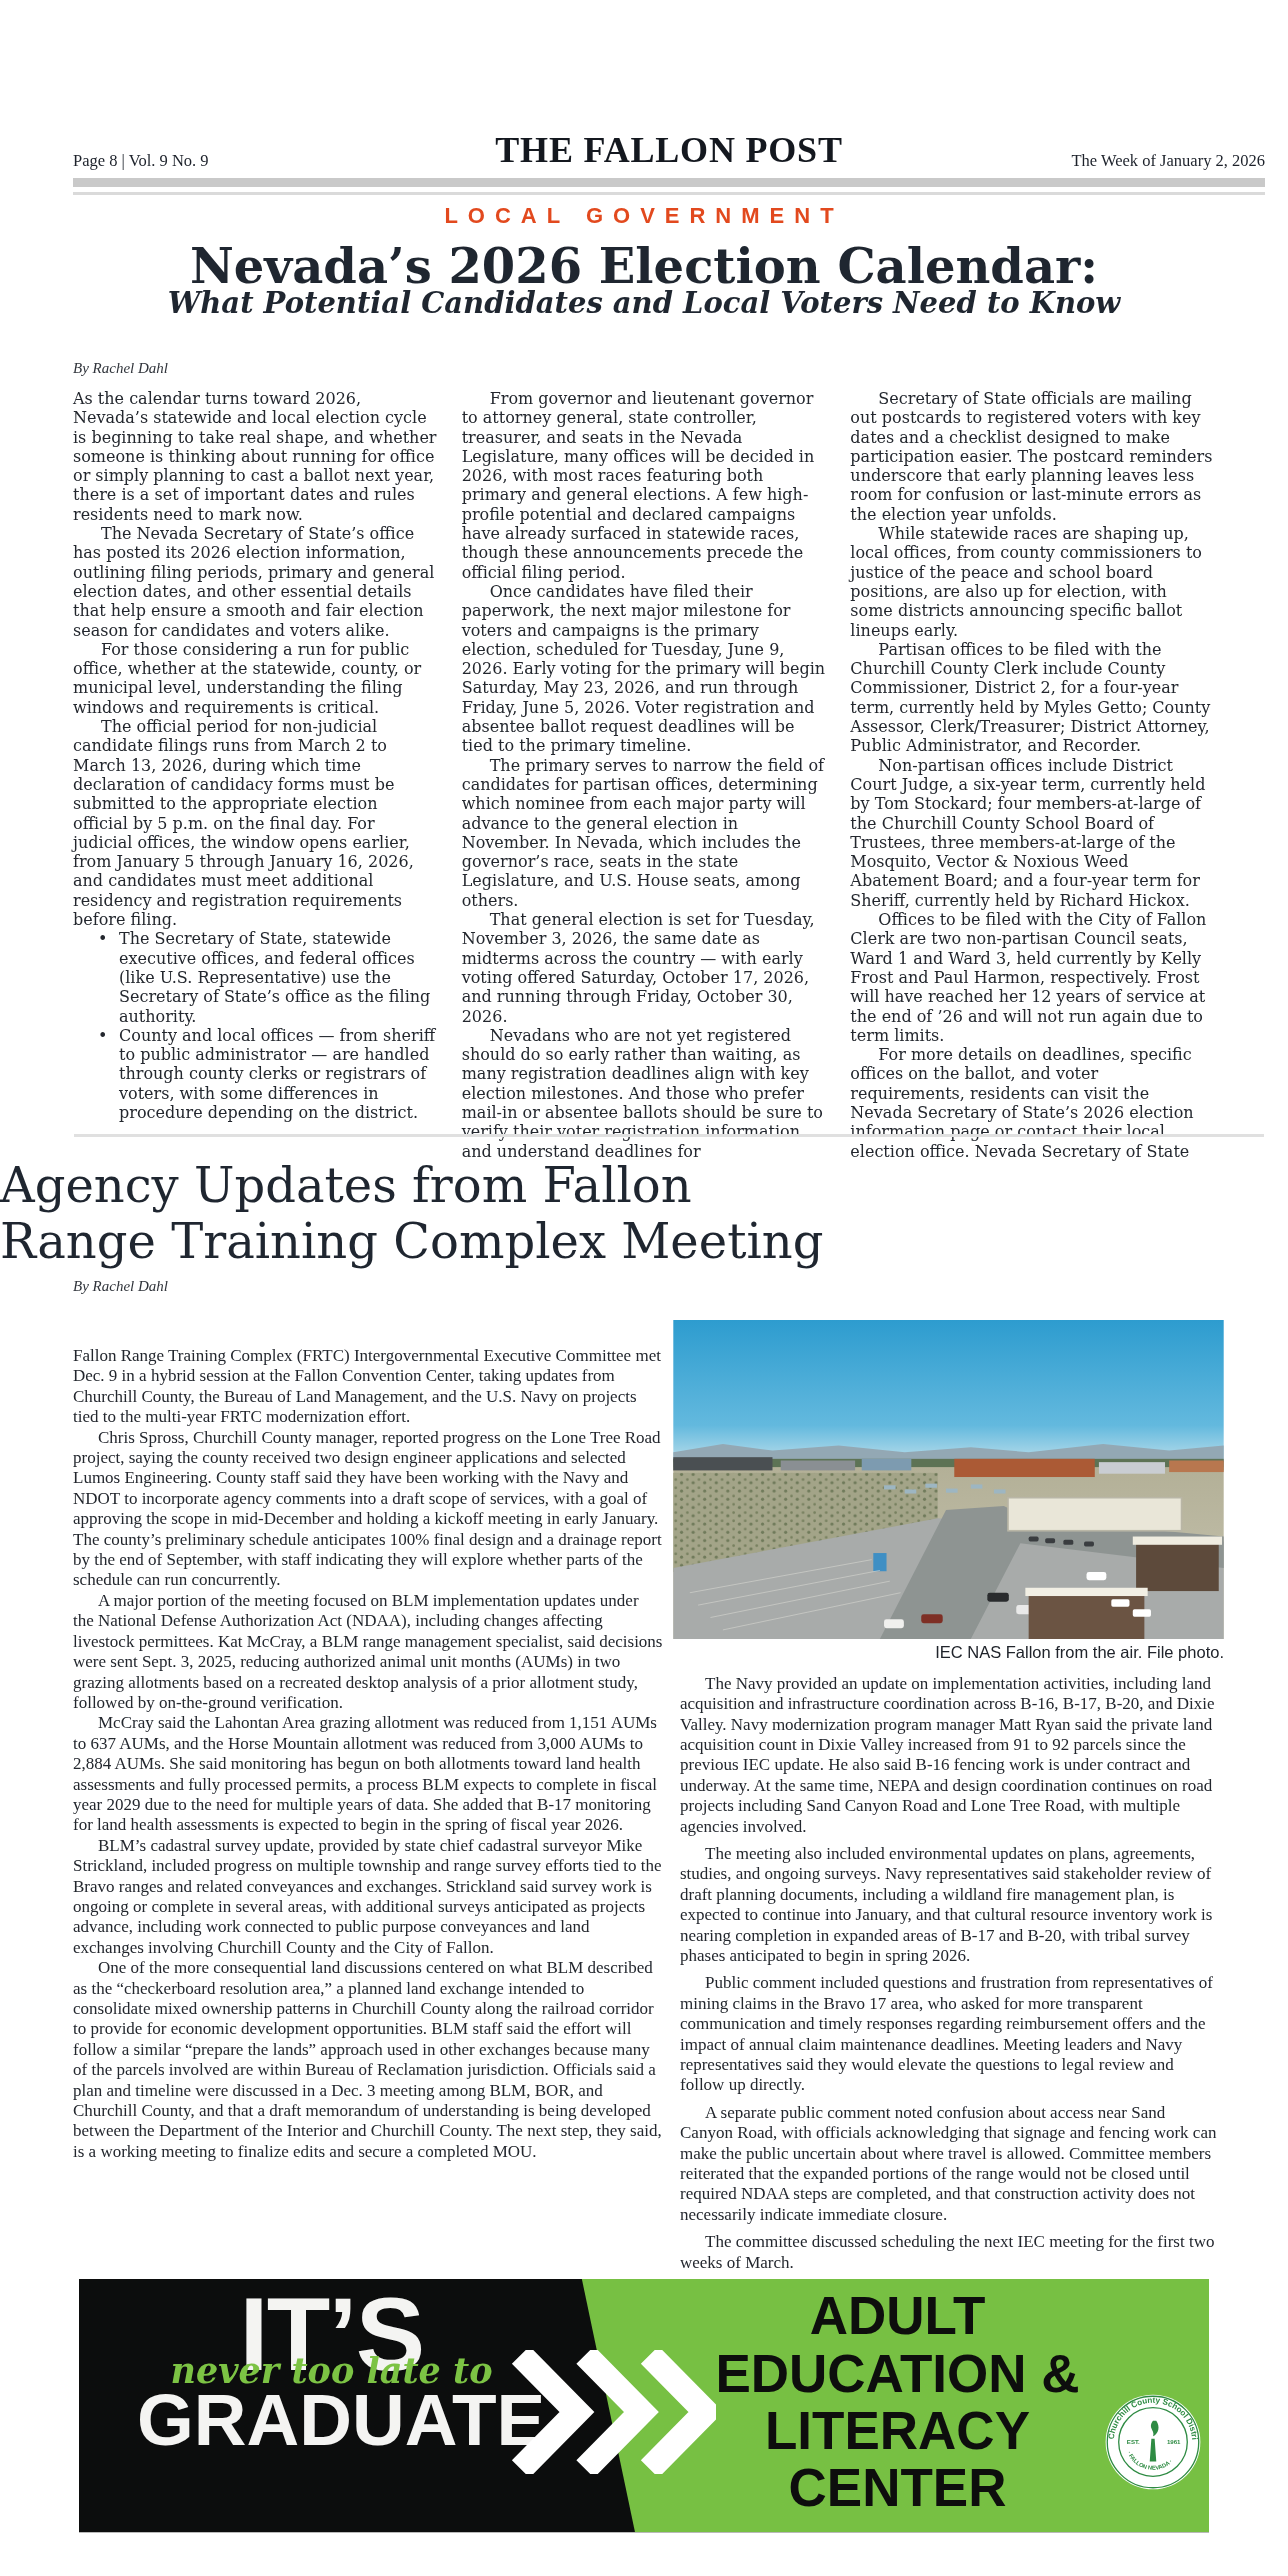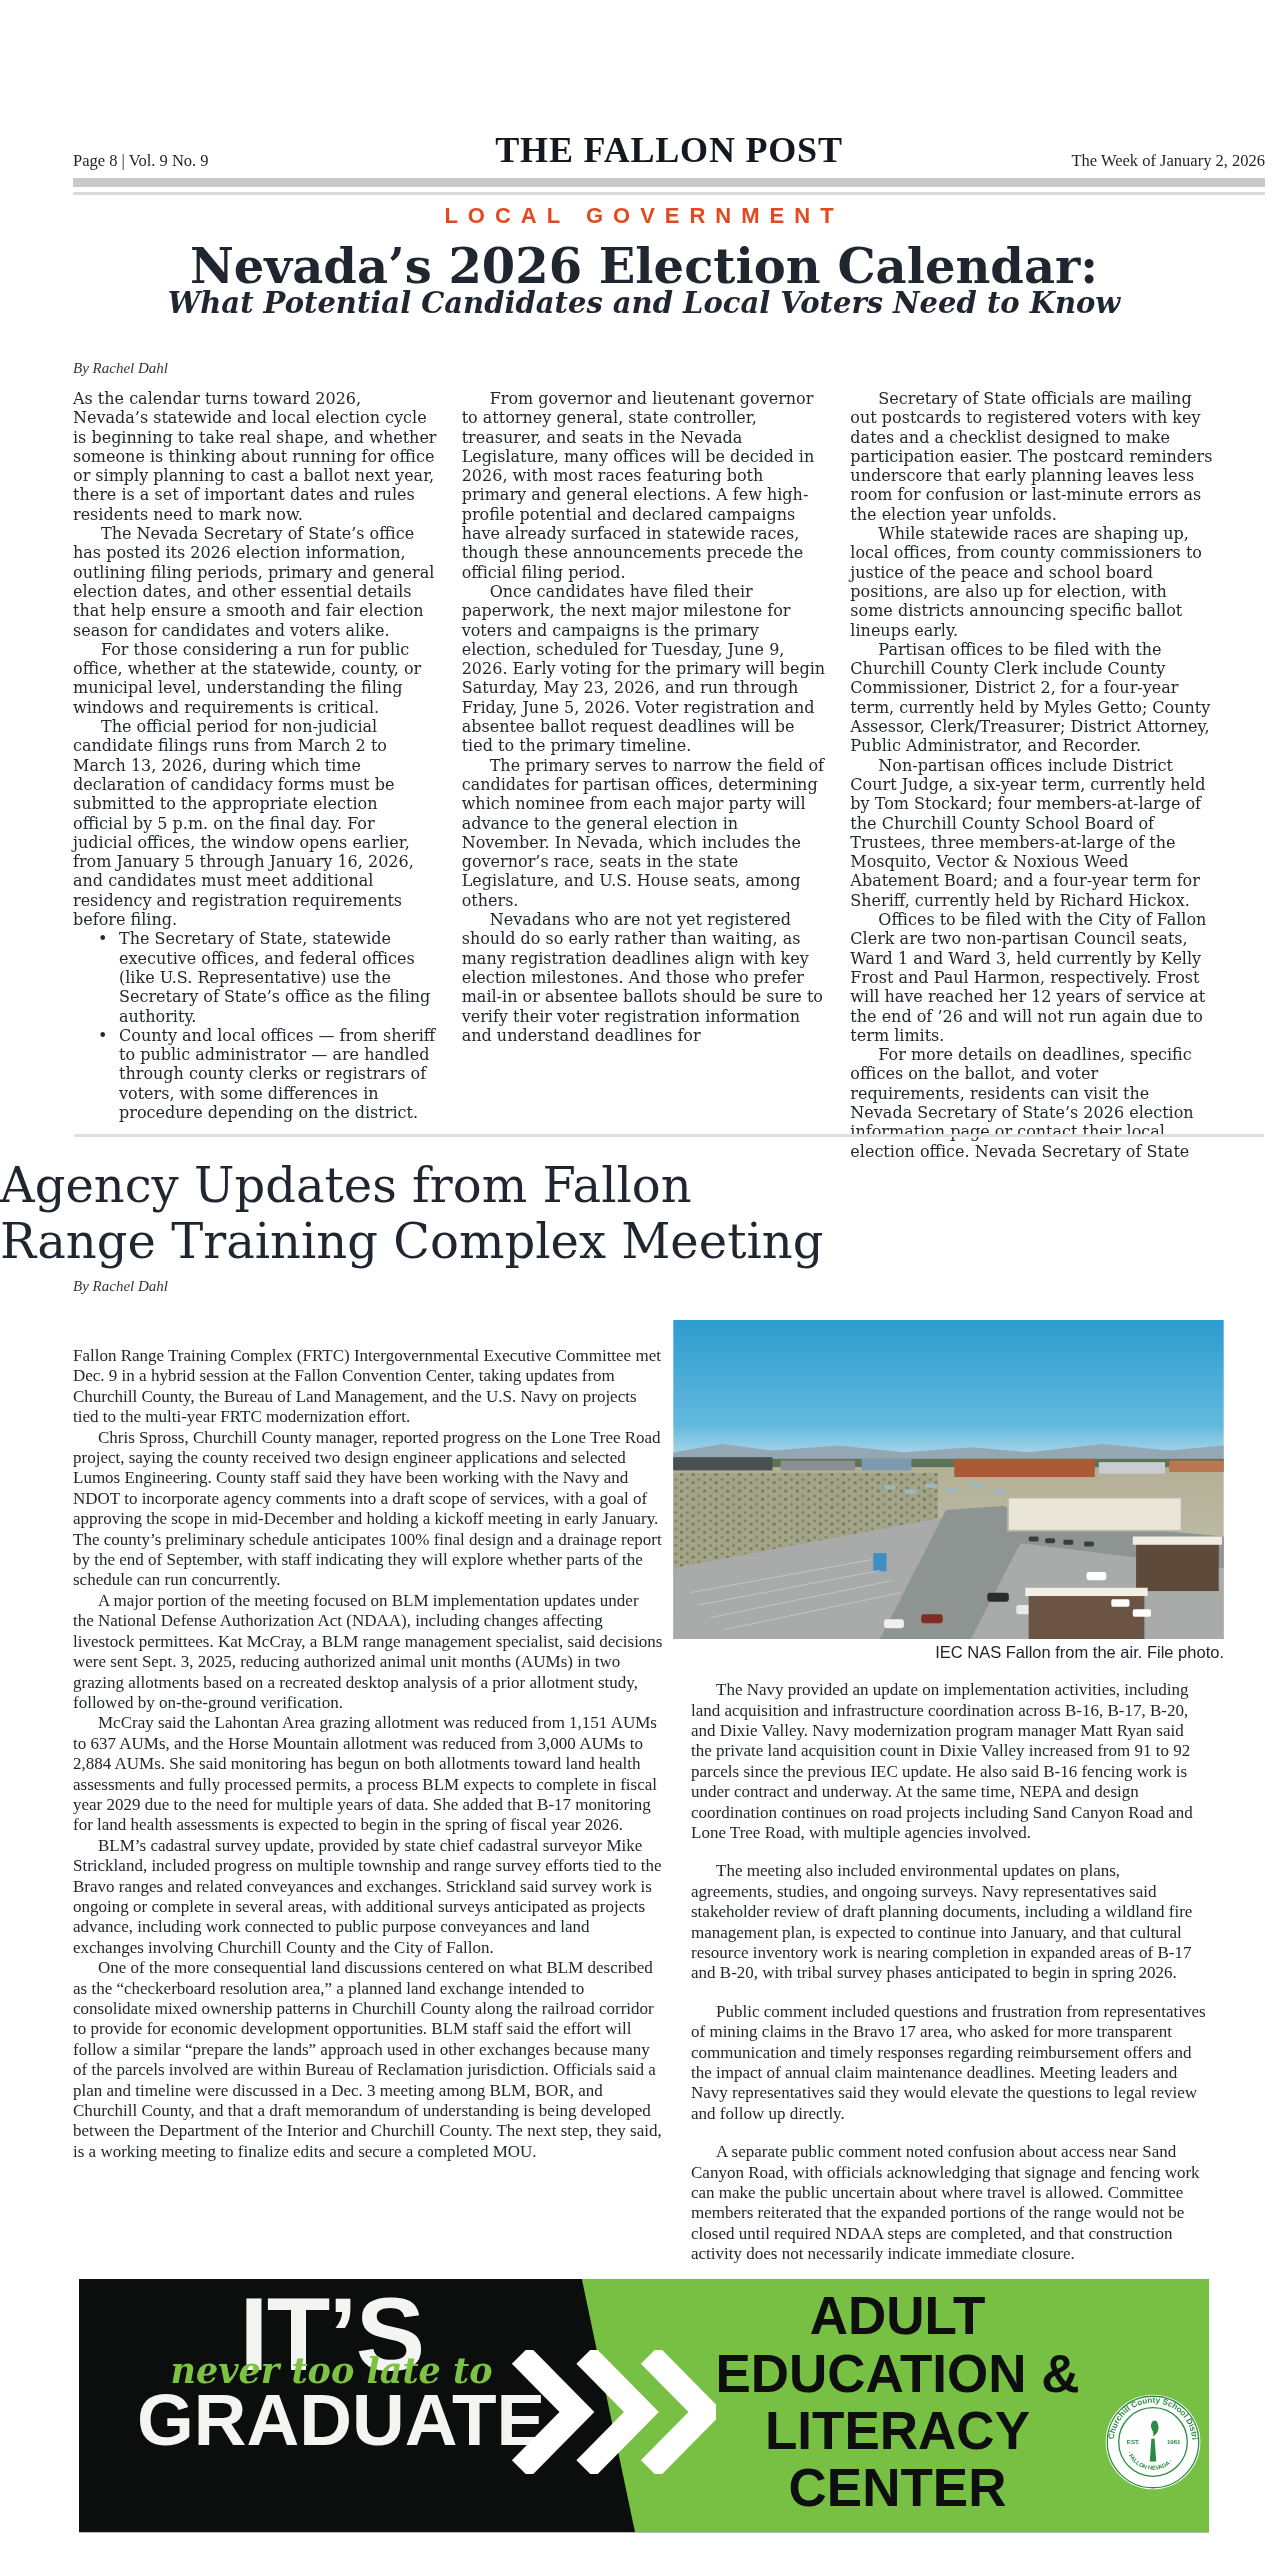--- a/index.html
+++ b/index.html
@@ -42,21 +42,21 @@
   .byline2{position:absolute;top:5px;left:0;font-style:italic;font-family:"Liberation Serif",serif;font-size:15px;color:#30343b;}
   .a2left{position:absolute;top:73px;left:0;width:590px;
     font-family:"Liberation Serif",serif;font-size:17px;line-height:20.4px;}
   .a2left p{margin:0;}
   .a2left p.ind{text-indent:25px;}
   .photoblock{position:absolute;top:47px;left:600px;width:551px;}
   .photo{width:551px;height:319px;display:block;}
   .caption{margin-top:4.1px;text-align:right;font-family:"Liberation Sans",sans-serif;
     font-size:16.5px;color:#20242b;}
   .a2right{margin-top:11.6px;font-family:"Liberation Serif",serif;font-size:17px;line-height:20.4px;}
-  .a2right p{margin:18px;text-indent:25px;}
+  .a2right p{margin:7px;text-indent:25px;}
 
   
   .ad{position:absolute;top:2279px;left:79px;width:1130px;height:253px;background:#77c043;overflow:hidden;border-bottom:1.7px solid #b9b9b9;}
   .ad-black{position:absolute;top:0;left:0;width:100%;height:100%;background:#0c0d0d;
     clip-path:polygon(0 0,44.5% 0,49.2% 100%,0 100%);}
   .ad-left{position:absolute;top:3.3px;left:58px;width:389px;text-align:center;color:#f4f4f2;
     font-family:"Liberation Sans",sans-serif;font-weight:bold;}
   .ad-its{font-size:104px;line-height:1.0;letter-spacing:-1.7px;}
   .ad-script{font-family:"DejaVu Serif",serif;font-style:italic;font-weight:bold;font-size:35px;
     color:#7cc344;margin-top:-36px;margin-bottom:-8.3px;white-space:nowrap;}
@@ -92,20 +92,21 @@
     <p class="ind">The Nevada Secretary of State’s office has posted its 2026 election information, outlining filing periods, primary and general election dates, and other essential details that help ensure a smooth and fair election season for candidates and voters alike.</p>
     <p class="ind">For those considering a run for public office, whether at the statewide, county, or municipal level, understanding the filing windows and requirements is critical.</p>
     <p class="ind">The official period for non-judicial candidate filings runs from March 2 to March 13, 2026, during which time declaration of candidacy forms must be submitted to the appropriate election official by 5 p.m. on the final day. For judicial offices, the window opens earlier, from January 5 through January 16, 2026, and candidates must meet additional residency and registration requirements before filing.</p>
     <p class="bullet">The Secretary of State, statewide executive offices, and federal offices (like U.S. Representative) use the Secretary of State’s office as the filing authority.</p>
     <p class="bullet">County and local offices — from sheriff to public administrator — are handled through county clerks or registrars of voters, with some differences in procedure depending on the district.</p>
   </div>
   <div class="a1col">
     <p class="ind">From governor and lieutenant governor to attorney general, state controller, treasurer, and seats in the Nevada Legislature, many offices will be decided in 2026, with most races featuring both primary and general elections. A few high-profile potential and declared campaigns have already surfaced in statewide races, though these announcements precede the official filing period.</p>
     <p class="ind">Once candidates have filed their paperwork, the next major milestone for voters and campaigns is the primary election, scheduled for Tuesday, June 9, 2026. Early voting for the primary will begin Saturday, May 23, 2026, and run through Friday, June 5, 2026. Voter registration and absentee ballot request deadlines will be tied to the primary timeline.</p>
     <p class="ind">The primary serves to narrow the field of candidates for partisan offices, determining which nominee from each major party will advance to the general election in November. In Nevada, which includes the governor’s race, seats in the state Legislature, and U.S. House seats, among others.</p>
+    <p class="ind">That general election is set for Tuesday, November 3, 2026, the same date as midterms across the country — with early voting offered Saturday, October 17, 2026, and running through Friday, October 30, 2026.</p>
     <p class="ind">Nevadans who are not yet registered should do so early rather than waiting, as many registration deadlines align with key election milestones. And those who prefer mail-in or absentee ballots should be sure to verify their voter registration information and understand deadlines for</p>
   </div>
   <div class="a1col">
     <p class="ind">Secretary of State officials are mailing out postcards to registered voters with key dates and a checklist designed to make participation easier. The postcard reminders underscore that early planning leaves less room for confusion or last-minute errors as the election year unfolds.</p>
     <p class="ind">While statewide races are shaping up, local offices, from county commissioners to justice of the peace and school board positions, are also up for election, with some districts announcing specific ballot lineups early.</p>
     <p class="ind">Partisan offices to be filed with the Churchill County Clerk include County Commissioner, District 2, for a four-year term, currently held by Myles Getto; County Assessor, Clerk/Treasurer; District Attorney, Public Administrator, and Recorder.</p>
     <p class="ind">Non-partisan offices include District Court Judge, a six-year term, currently held by Tom Stockard; four members-at-large of the Churchill County School Board of Trustees, three members-at-large of the Mosquito, Vector &amp; Noxious Weed Abatement Board; and a four-year term for Sheriff, currently held by Richard Hickox.</p>
     <p class="ind">Offices to be filed with the City of Fallon Clerk are two non-partisan Council seats, Ward 1 and Ward 3, held currently by Kelly Frost and Paul Harmon, respectively. Frost will have reached her 12 years of service at the end of ’26 and will not run again due to term limits.</p>
     <p class="ind">For more details on deadlines, specific offices on the ballot, and voter requirements, residents can visit the Nevada Secretary of State’s 2026 election information page or contact their local election office. Nevada Secretary of State</p>
   </div>

